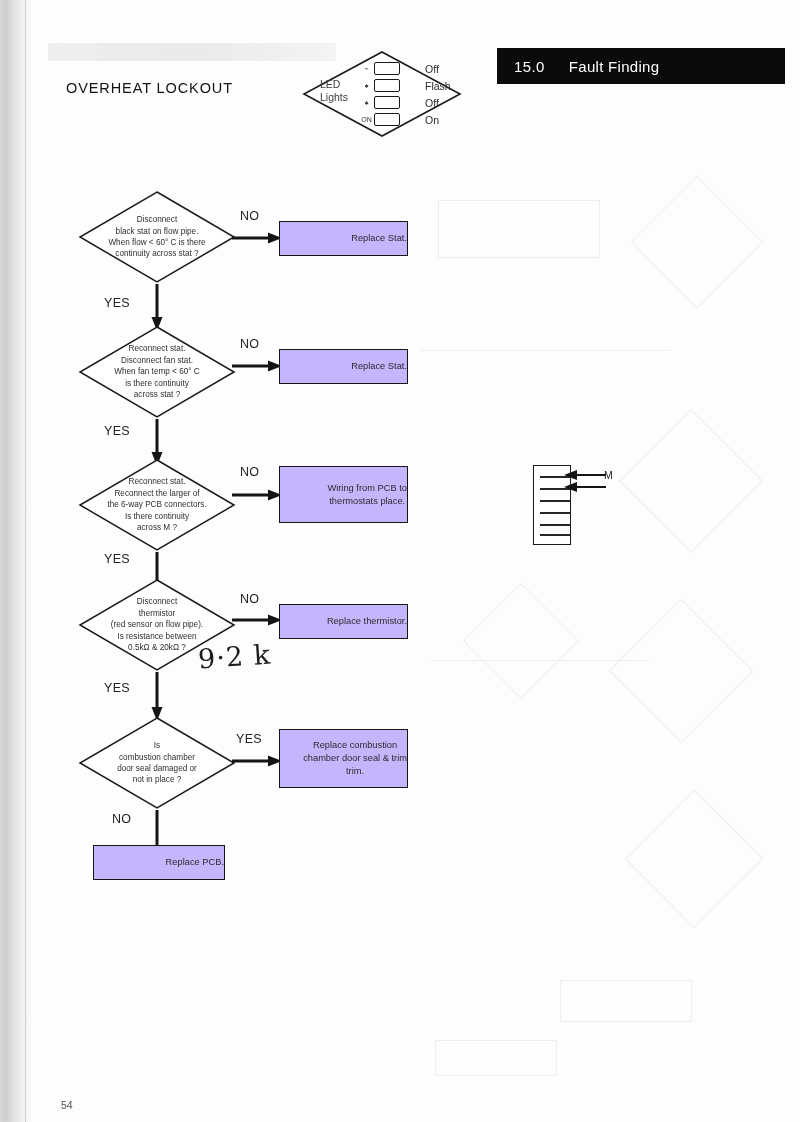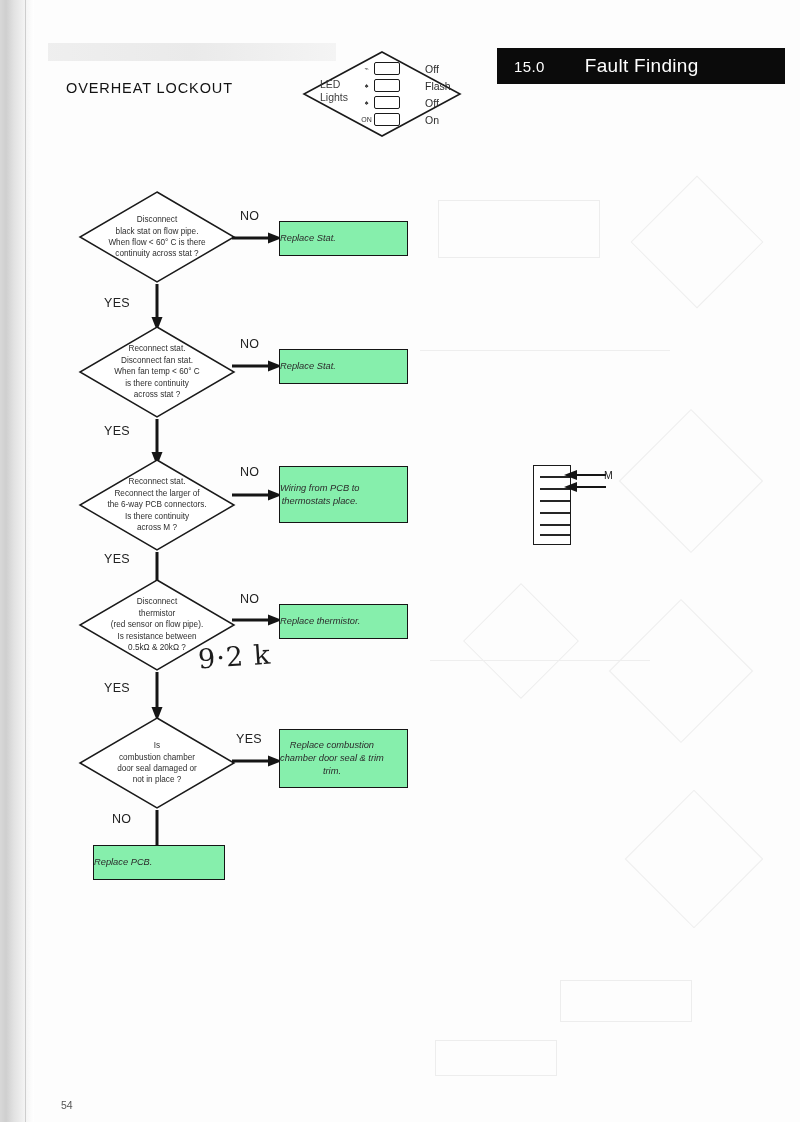--- a/index.html
+++ b/index.html
@@ -66,23 +66,23 @@
     align-items: center;
   }
   .header-num {
     color: #ffffff;
     font-size: 15px;
     letter-spacing: .4px;
     margin-left: 17px;
   }
   .header-title {
     color: #ffffff;
-    font-size: 19px;
+    font-size: 15px;
     letter-spacing: .3px;
-    margin-left: 40px;
+    margin-left: 24px;
   }
 
   
   .page-title {
     position: absolute;
     left: 66px; top: 80px;
     font-size: 14.5px;
     letter-spacing: .9px;
     color: #131313;
   }
@@ -145,29 +145,28 @@
     position: relative;
     text-align: center;
     font-size: 8.2px;
     line-height: 11.4px;
     color: #2e2e2e;
     width: 150px;
   }
   .obox {
     position: absolute;
     border: 1.6px solid #151515;
-    background: #86efac;
+    background: #c4b5fd;
     display: flex;
     align-items: center;
-    justify-content: flex-start;
+    justify-content: flex-end;
     text-align: center;
     font-size: 9.3px;
     line-height: 13px;
     color: #2b2b2b;
-    font-style: italic;
   }
   .branch-label {
     position: absolute;
     font-size: 12.5px;
     color: #222;
     letter-spacing: .3px;
   }
   .conn { position: absolute; }
   .conn svg { display: block; }
 

